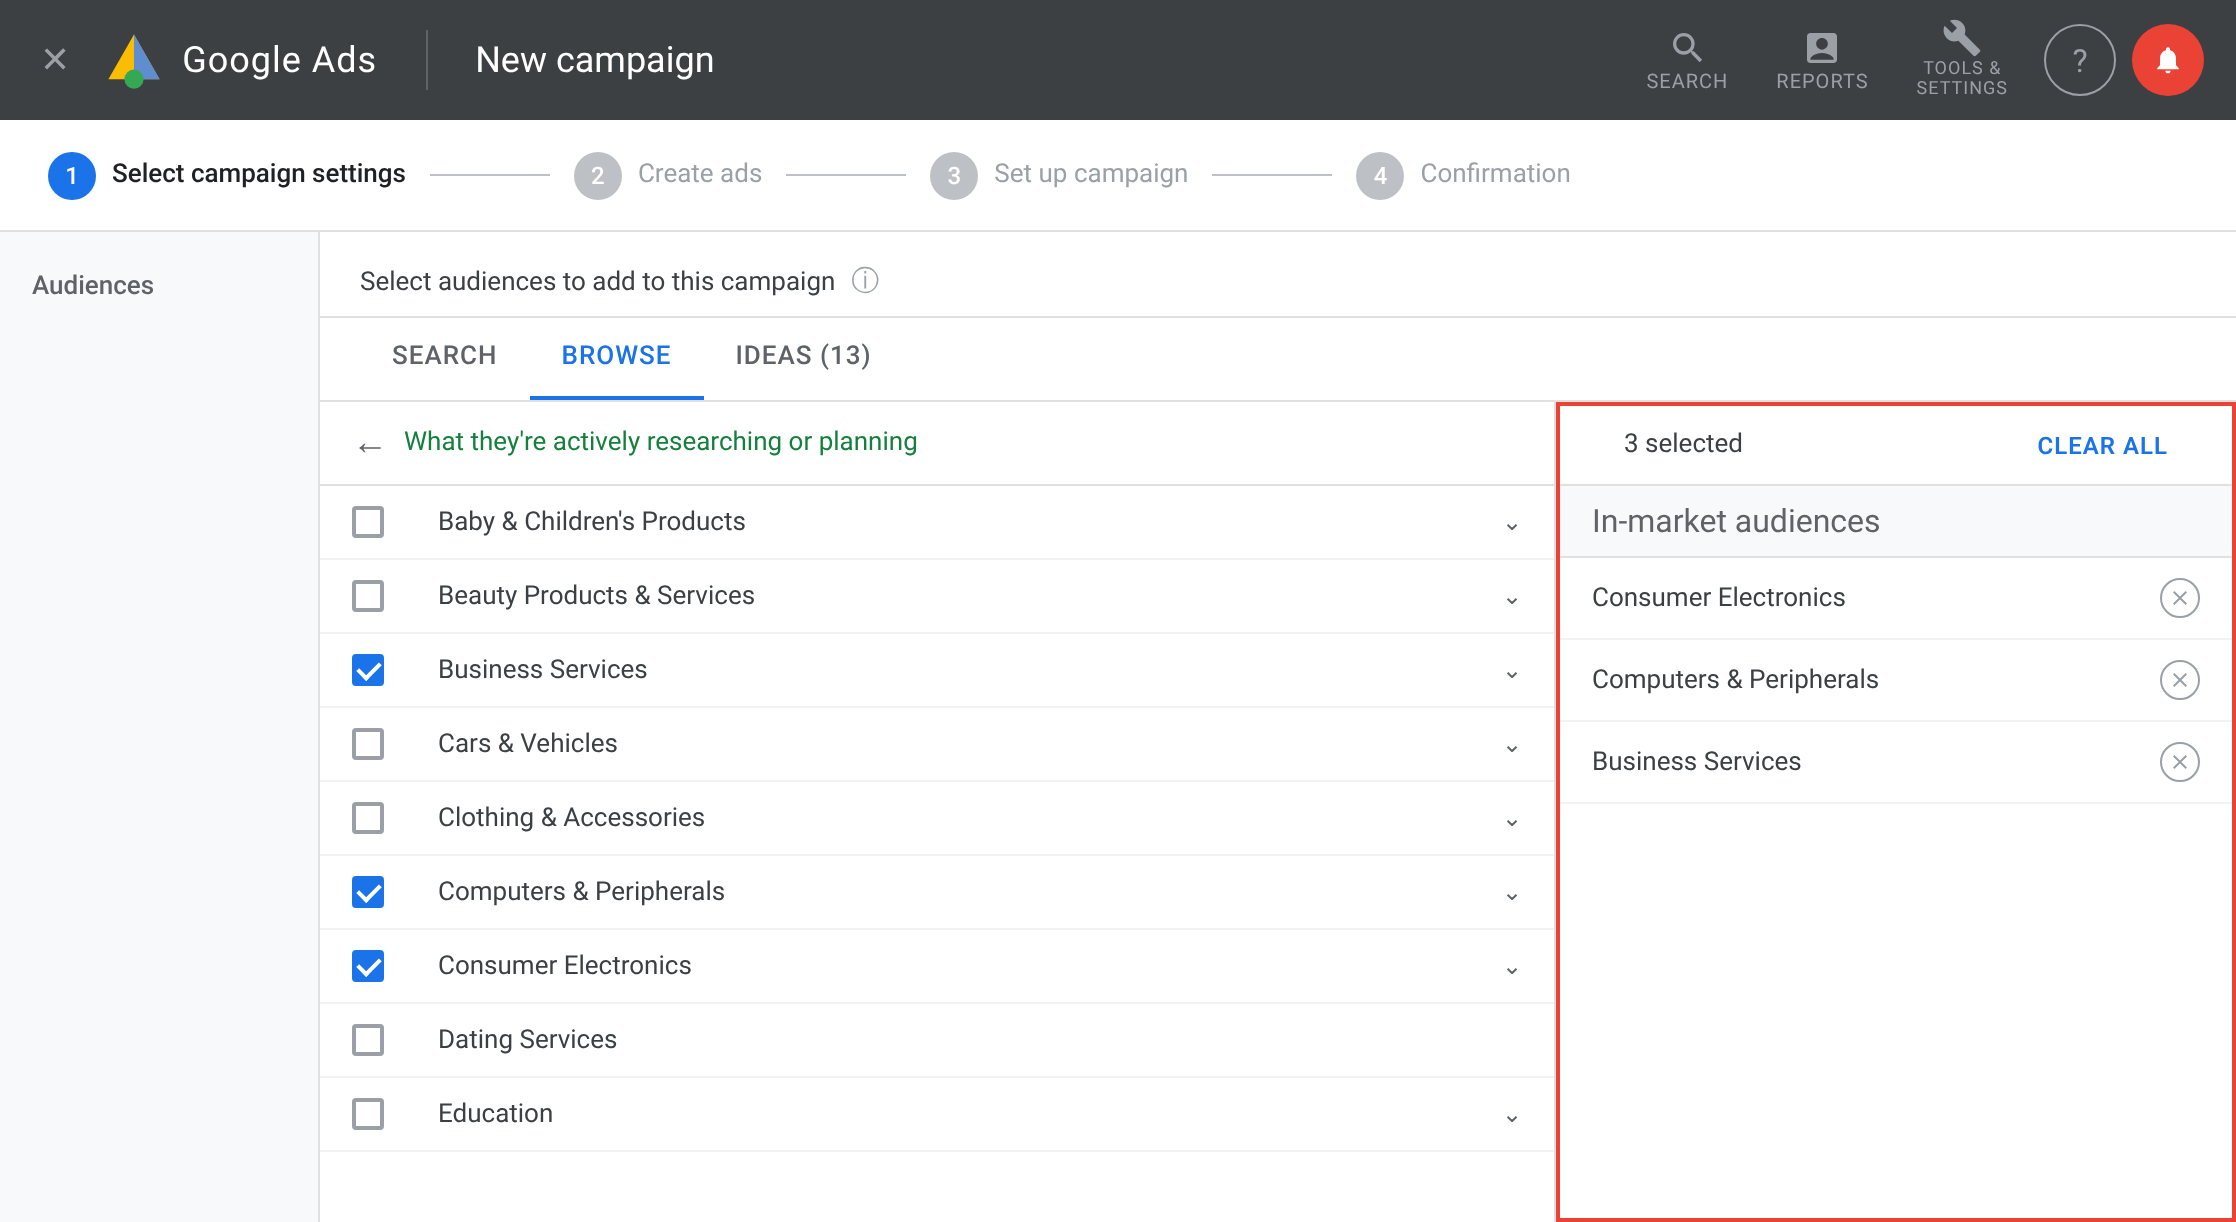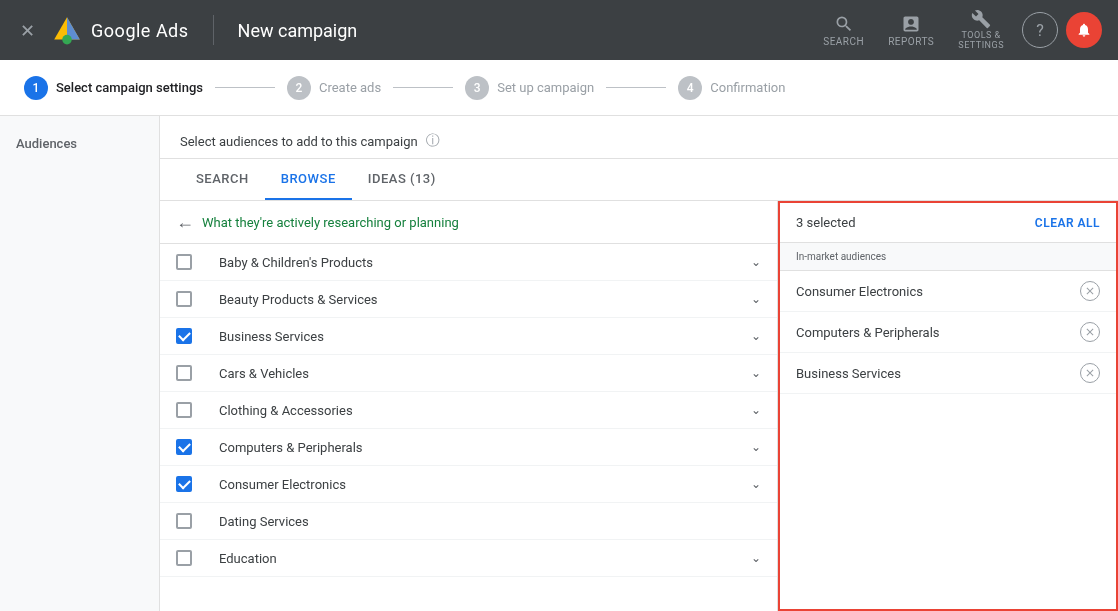--- a/index.html
+++ b/index.html
@@ -264,40 +264,40 @@
       width: 340px;
       display: flex;
       flex-direction: column;
       border: 2px solid #ea4335;
       margin: 0;
     }
     .selected-header {
       display: flex;
       align-items: center;
       justify-content: space-between;
-      padding: 12px 16px;
+      padding: 12px 32px;
       background: #fff;
     }
     .selected-count {
       font-size: 13px;
       color: #3c4043;
     }
     .clear-all-btn {
       font-size: 12px;
       color: #1a73e8;
       font-weight: 600;
       cursor: pointer;
       letter-spacing: 0.5px;
       text-transform: uppercase;
       margin-left: 32px;
     }
     .selected-section-header {
       padding: 8px 16px;
       background: #f8f9fa;
-      font-size: 10px;
+      font-size: 16px;
       color: #5f6368;
       border-bottom: 1px solid #e0e0e0;
       border-top: 1px solid #e0e0e0;
     }
     .selected-item {
       display: flex;
       align-items: center;
       justify-content: space-between;
       padding: 10px 16px;
       border-bottom: 1px solid #f1f3f4;

